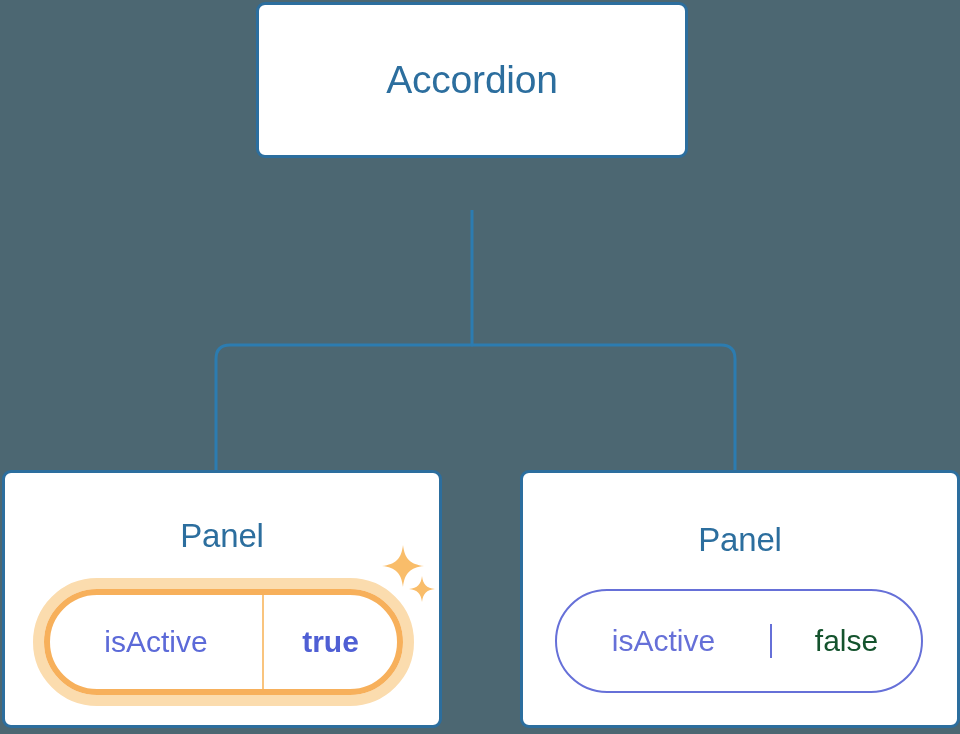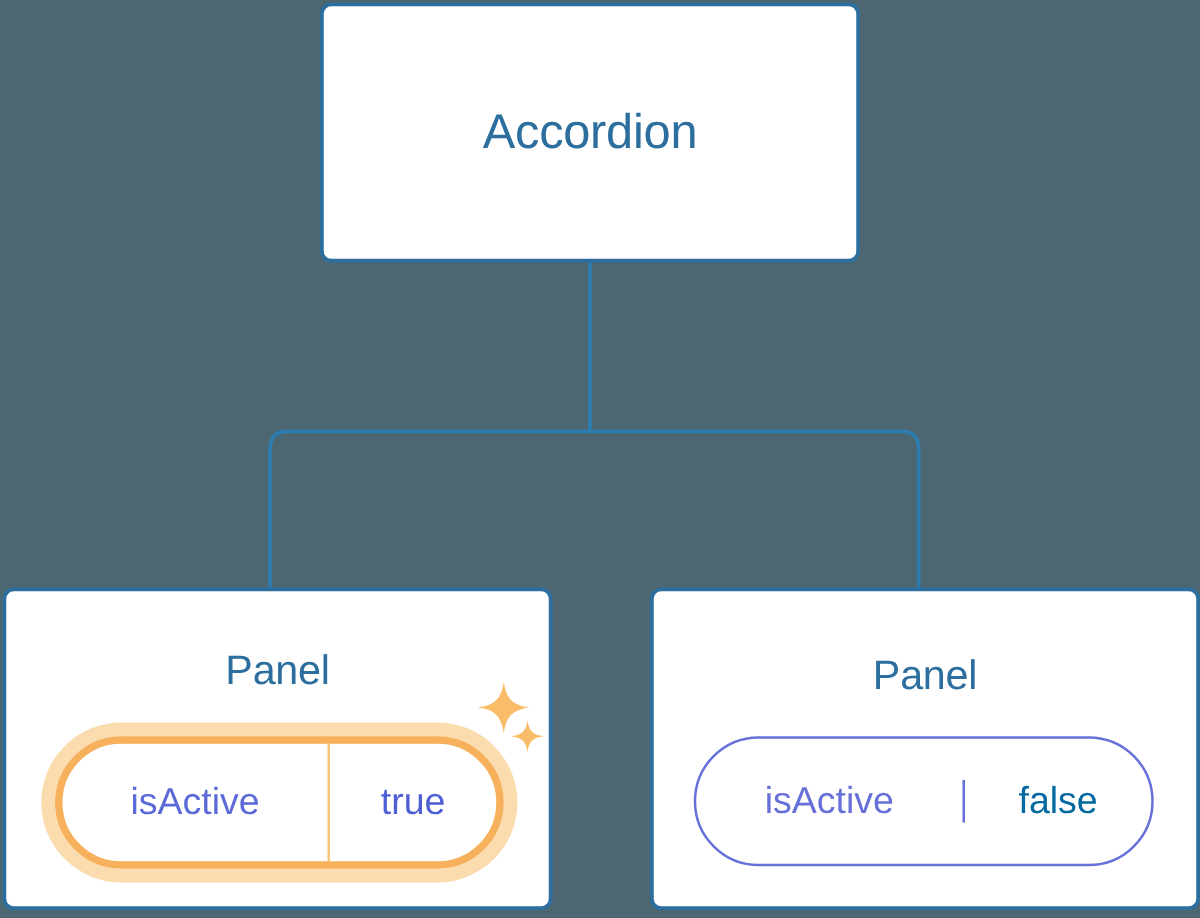--- a/index.html
+++ b/index.html
@@ -43,21 +43,21 @@
     text-align: center;
     font-weight: 400;
     letter-spacing: -0.2px;
   }
 
   
   #node-accordion {
     left: 256px;
     top: 2px;
     width: 432px;
-    height: 208px;
+    height: 156px;
     display: flex;
     align-items: center;
     justify-content: center;
   }
   #node-accordion .node-title {
     font-size: 39px;
   }
 
   
   .panel-node {
@@ -115,21 +115,21 @@
     width: 214px;
     border-right: 2px solid #f9c47e;
     color: #5c6ad8;
     font-size: 30px;
     font-weight: 400;
   }
   #pill-left .prop-val {
     flex: 1;
     color: #4f5fd4;
     font-size: 30px;
-    font-weight: 400;
+    font-weight: 700;
   }
 
   
   #pill-right {
     left: 555px;
     top: 589px;
     width: 368px;
     height: 104px;
     border: 2px solid #6670d8;
     border-radius: 52px;
@@ -137,21 +137,21 @@
   }
   #pill-right .prop-key {
     width: 215px;
     border-right: 2px solid #6670d8;
     color: #6670d8;
     font-size: 30px;
     font-weight: 400;
   }
   #pill-right .prop-val {
     flex: 1;
-    color: #0369a1;
+    color: #14532d;
     font-size: 30px;
     font-weight: 400;
   }
 
   
   .sparkle {
     position: absolute;
     pointer-events: none;
   }
   #sparkle-large { left: 382px; top: 545px; width: 42px; height: 42px; }

